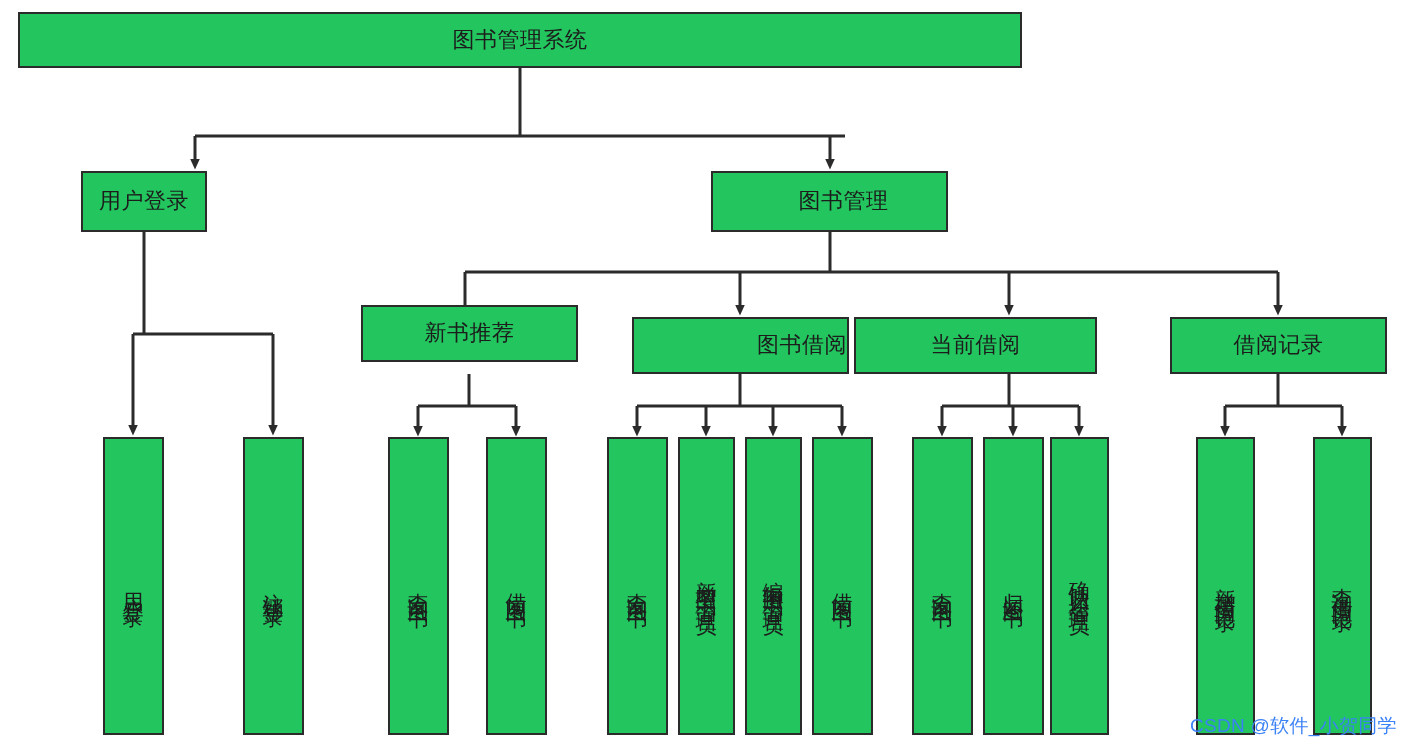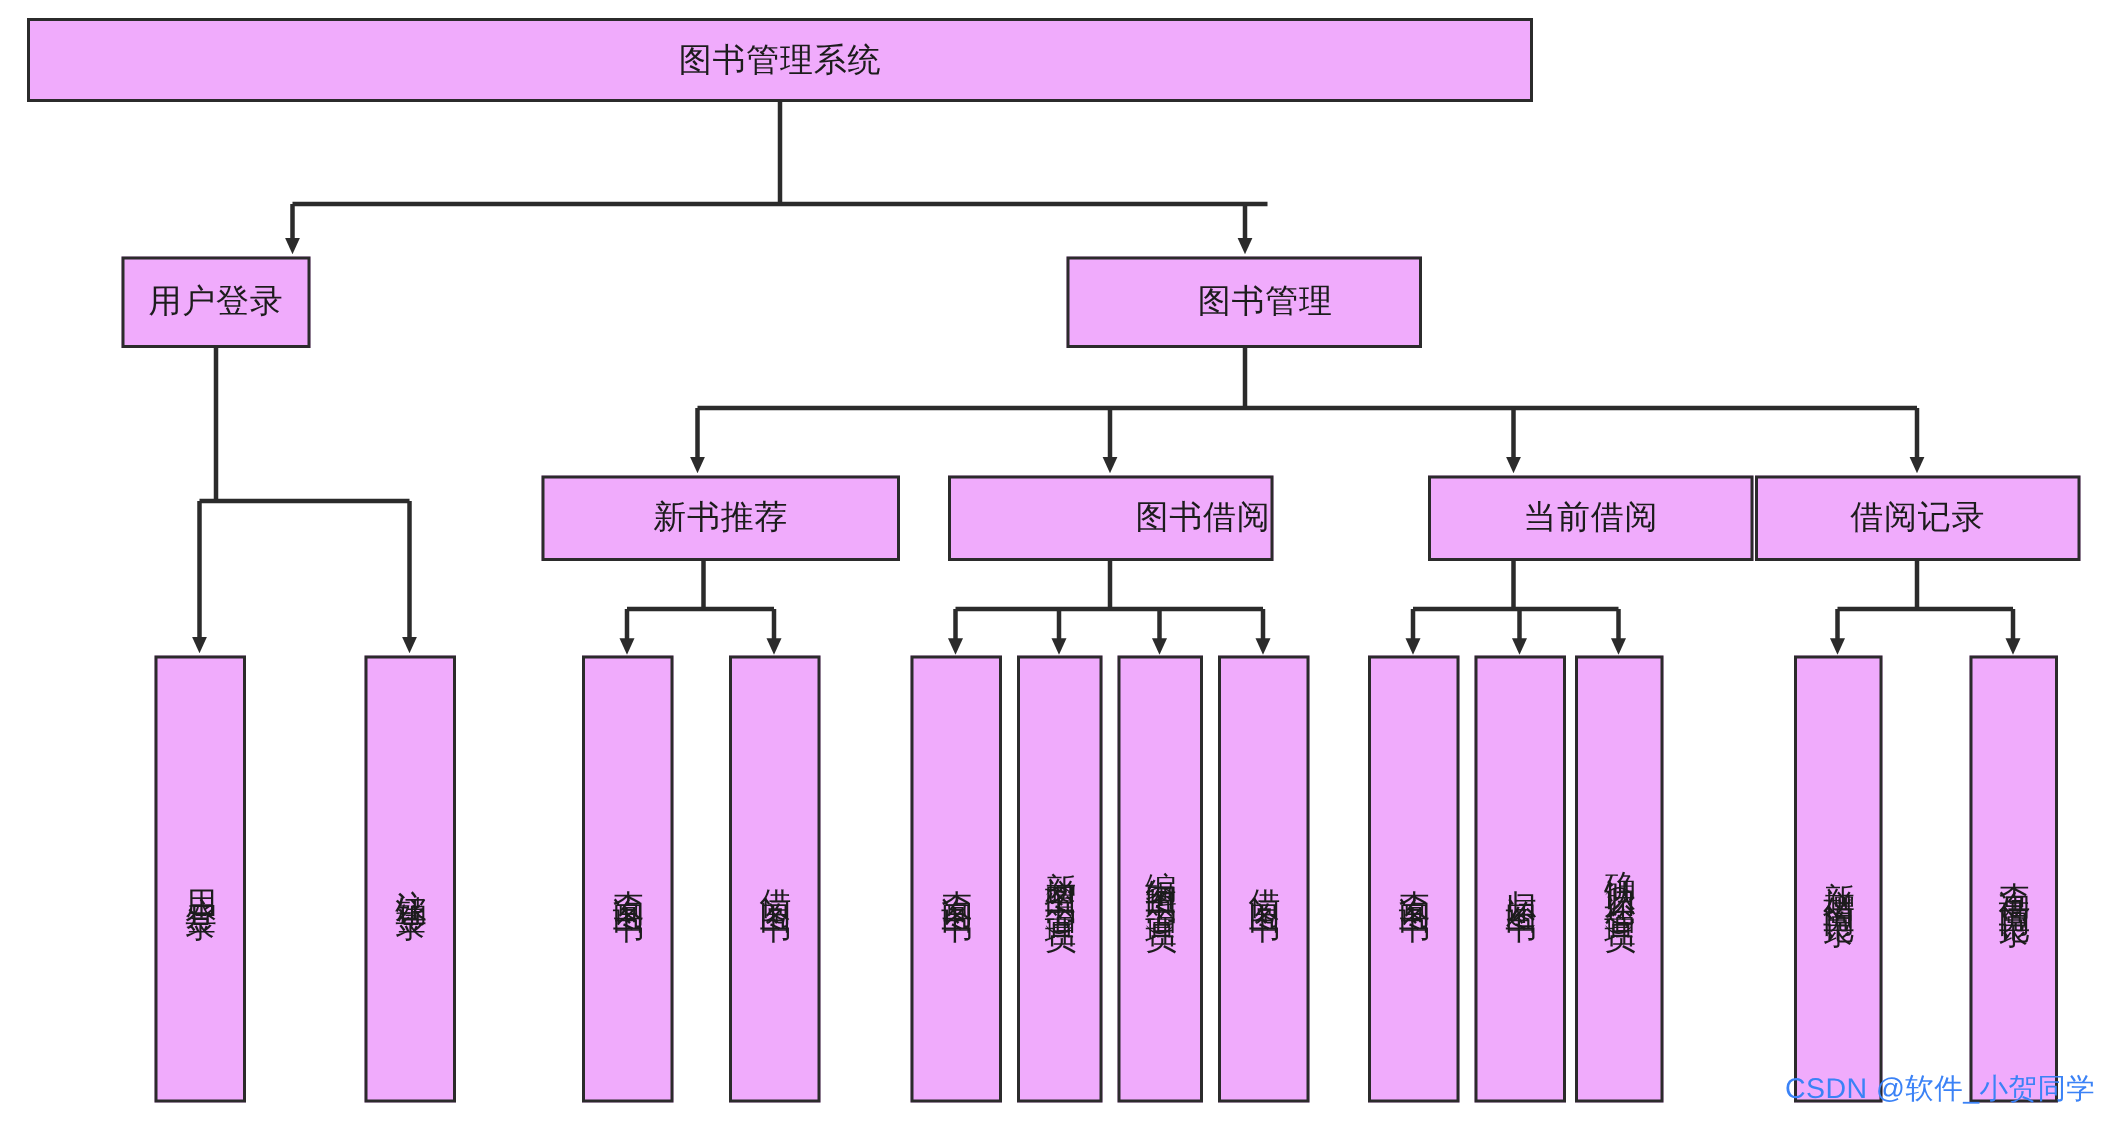--- a/index.html
+++ b/index.html
@@ -22,21 +22,21 @@
   svg.diagram-canvas {
     position: absolute;
     left: 0;
     top: 0;
     width: 1405px;
     height: 747px;
   }
   .node-box {
     position: absolute;
     box-sizing: border-box;
-    background: #f0abfc;
+    background: #22c55e;
     border: 2px solid #2b2b2b;
     display: flex;
     align-items: center;
     justify-content: center;
     overflow: hidden;
   }
   .node-label-h {
     font-size: 22px;
     color: #1c1c1c;
     line-height: 1.1;
@@ -132,21 +132,21 @@
     <span class="node-label-h">图书管理</span>
   </div>
 
   <div class="node-box leaf-box" style="left: 103px; top: 437px; width: 61px; height: 298px;">
     <span class="node-label-v">用户登录</span>
   </div>
   <div class="node-box leaf-box" style="left: 243px; top: 437px; width: 61px; height: 298px;">
     <span class="node-label-v">注销登录</span>
   </div>
 
-  <div class="node-box" style="left: 361px; top: 317px; width: 239px; height: 57px; text-align: right;">
+  <div class="node-box" style="left: 361px; top: 305px; width: 217px; height: 57px; text-align: right;">
     <span class="node-label-h">新书推荐</span>
   </div>
   <div class="node-box leaf-box" style="left: 388px; top: 437px; width: 61px; height: 298px;">
     <span class="node-label-v">查询图书</span>
   </div>
   <div class="node-box leaf-box" style="left: 486px; top: 437px; width: 61px; height: 298px;">
     <span class="node-label-v">借阅图书</span>
   </div>
 
   <div class="node-box" style="left: 632px; top: 317px; width: 217px; height: 57px; justify-content: flex-end;">
@@ -158,21 +158,21 @@
   <div class="node-box leaf-box" style="left: 678px; top: 437px; width: 57px; height: 298px;">
     <span class="node-label-v">新增图书（管理员）</span>
   </div>
   <div class="node-box leaf-box" style="left: 745px; top: 437px; width: 57px; height: 298px;">
     <span class="node-label-v">编辑图书（管理员）</span>
   </div>
   <div class="node-box leaf-box" style="left: 812px; top: 437px; width: 61px; height: 298px;">
     <span class="node-label-v">借阅图书</span>
   </div>
 
-  <div class="node-box" style="left: 952px; top: 317px; width: 217px; height: 57px; text-align: center;">
+  <div class="node-box" style="left: 854px; top: 317px; width: 243px; height: 57px; text-align: center;">
     <span class="node-label-h">当前借阅</span>
   </div>
   <div class="node-box leaf-box" style="left: 912px; top: 437px; width: 61px; height: 298px;">
     <span class="node-label-v">查询图书</span>
   </div>
   <div class="node-box leaf-box" style="left: 983px; top: 437px; width: 61px; height: 298px;">
     <span class="node-label-v">归还图书</span>
   </div>
   <div class="node-box leaf-box" style="left: 1050px; top: 437px; width: 59px; height: 298px;">
     <span class="node-label-v">确认归还（管理员）</span>

